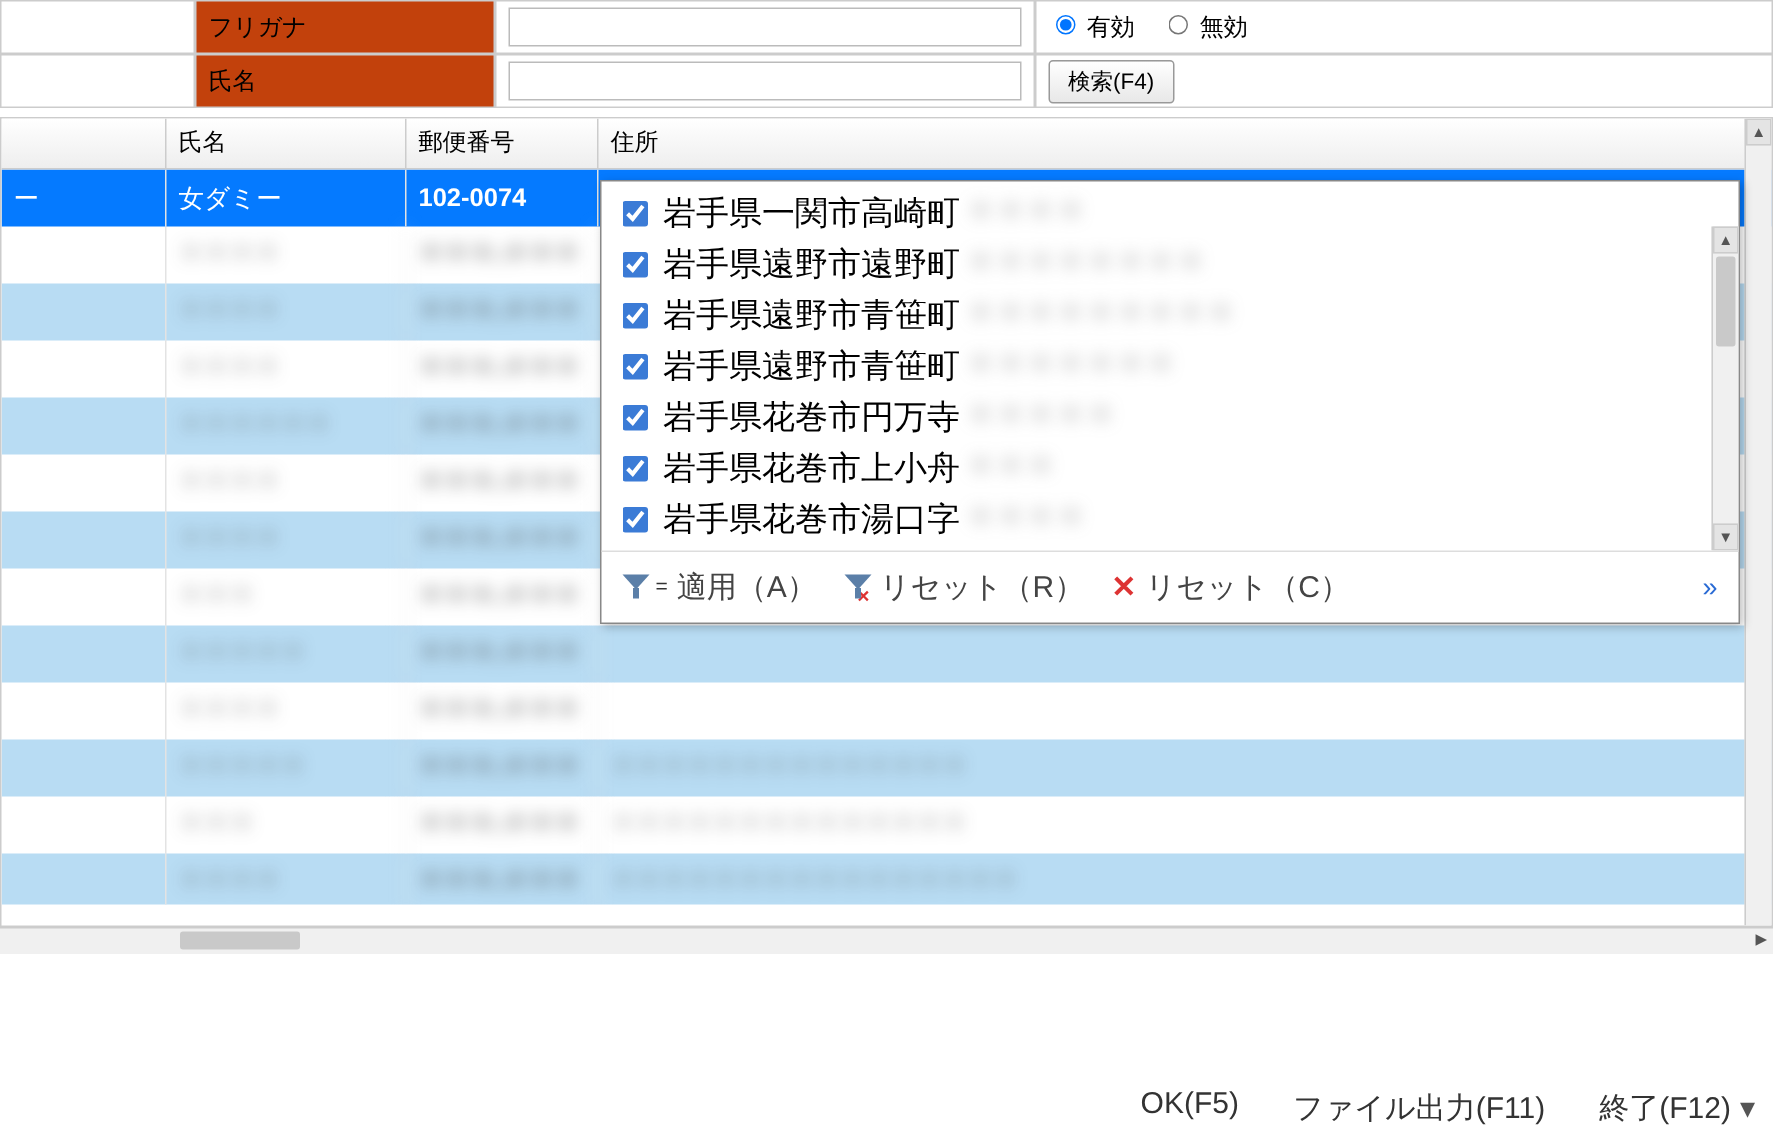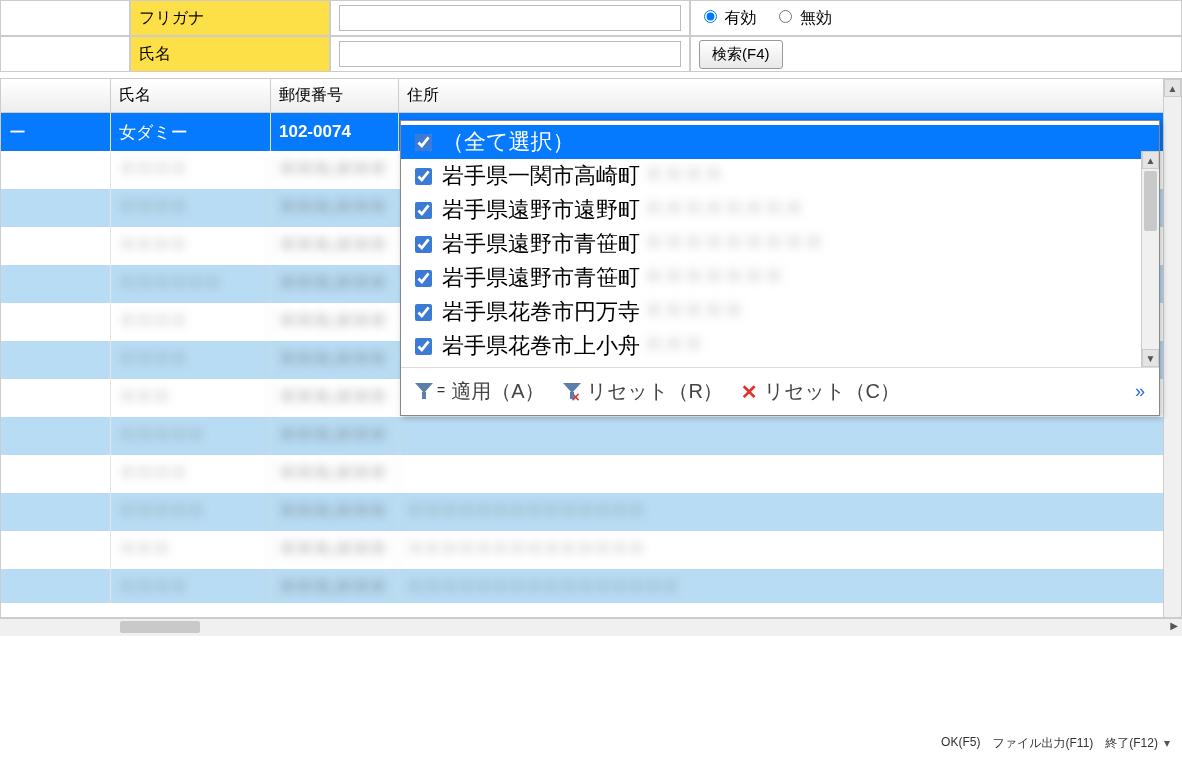--- a/index.html
+++ b/index.html
@@ -21,21 +21,21 @@
   .form-row { display: contents; }
   .form-cell {
     border: 1px solid #ccc;
     padding: 4px 8px;
     height: 36px;
     display: flex;
     align-items: center;
     background: #fff;
   }
   .form-label {
-    background: #fde047;
+    background: #c2410c;
     font-size: 16px;
   }
   .form-input {
     height: 26px;
     width: 100%;
     border: 1px solid #bbb;
     padding: 2px 6px;
     font-size: 14px;
   }
   .radio-group label { margin-right: 18px; font-size: 16px; }
@@ -118,21 +118,21 @@
   .ico-filter { position:relative;}
   .ico-filter::before{content:"";position:absolute;left:0;top:0;border-left:9px solid transparent;border-right:9px solid transparent;border-top:10px solid #5b7fa8;}
   .ico-filter::after{content:"";position:absolute;left:7px;top:9px;width:4px;height:7px;background:#5b7fa8;}
   .ico-filter.eq::before{border-top-color:#5b7fa8;}
   .eq-mark{position:relative; top:-2px; font-size:14px; color:#333; margin-left:-2px;}
   .ico-filter.reset .x{position:absolute; left:9px; top:6px; color:#d33; font-size:14px; font-weight:bold;}
   .ico-x { color:#d33; font-size:20px; font-weight:bold; line-height:1;}
   .chevrons { color:#2a6bd4; font-size:18px; margin-left:auto;}
   
   .footer {
-    position:absolute; bottom:8px; right:12px; display:flex; gap:12px; font-size:12px; color:#333;
+    position:absolute; bottom:8px; right:12px; display:flex; gap:36px; font-size:20px; color:#333;
   }
   .footer .dd::after{content:"▾"; margin-left:6px; color:#555;}
 </style>
 </head>
 <body>
 
 <div class="search-form">
   <div class="form-row">
     <div class="form-cell"></div>
     <div class="form-cell form-label">フリガナ</div>
@@ -246,24 +246,20 @@
   <div class="vscroll">
     <div class="arrow">▲</div>
   </div>
 </div>
 <div class="hscroll">
   <div class="thumb"></div>
 </div>
 
 <div class="filter-popup">
   <div class="fp-list">
-    <div class="fp-row sel">
-      <input type="checkbox" checked="" style="">
-      <span>（全て選択）</span>
-    </div>
     <div id="fp-items">
         <div class="fp-row">
           <input type="checkbox" checked="" style="">
           <span class="last-cut">岩手県一関市高崎町</span>
           <span class="partial">＊＊＊＊</span>
         </div>
         <div class="fp-row">
           <input type="checkbox" checked="" style="">
           <span class="last-cut">岩手県遠野市遠野町</span>
           <span class="partial">＊＊＊＊＊＊＊＊</span>
@@ -280,20 +276,25 @@
         </div>
         <div class="fp-row">
           <input type="checkbox" checked="" style="">
           <span class="last-cut">岩手県花巻市円万寺</span>
           <span class="partial">＊＊＊＊＊</span>
         </div>
         <div class="fp-row">
           <input type="checkbox" checked="" style="">
           <span class="last-cut">岩手県花巻市上小舟</span>
           <span class="partial">＊＊＊</span>
+        </div>
+        <div class="fp-row">
+          <input type="checkbox" checked="" style="">
+          <span class="last-cut">岩手県花巻市湯口字</span>
+          <span class="partial">＊＊＊＊</span>
         </div>
       </div>
     <div class="fp-vscroll">
       <div class="arrow">▲</div>
       <div class="thumb"></div>
       <div class="arrow" style="position:absolute;bottom:0;left:0;right:0">▼</div>
     </div>
   </div>
   <div class="fp-actions">
     <div class="fp-act">

